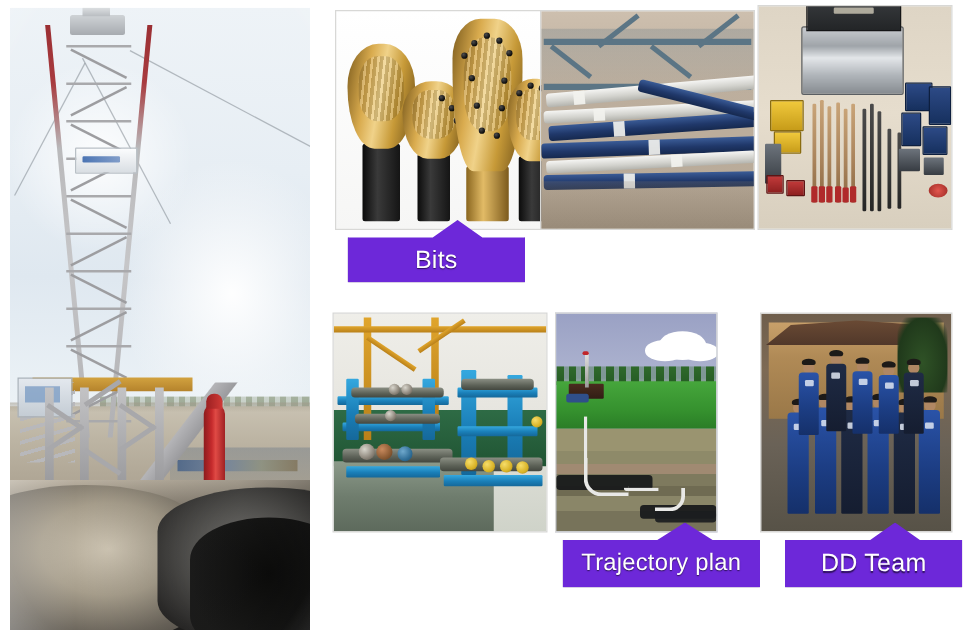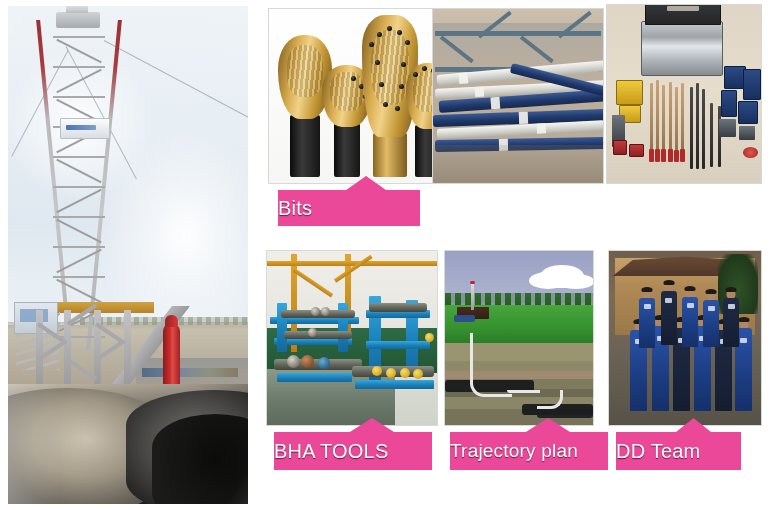--- a/index.html
+++ b/index.html
@@ -84,22 +84,22 @@
   .pipes-shade{position:absolute;left:0;right:0;bottom:0;height:120px;
      background:linear-gradient(90deg,rgba(255,255,255,.25),rgba(255,255,255,0) 22%,rgba(0,0,0,.12) 76%,rgba(0,0,0,.3));}
 
   
   .grid{position:absolute;left:258px;top:0;width:512px;height:510px;}
   .card{position:absolute;}
   .thumb{position:absolute;left:0;top:0;right:0;bottom:0;overflow:hidden;
      background:#e8e8e6;border:1px solid #d8d8d6;}
 
   
-  .banner{position:absolute;display:flex;align-items:center;justify-content:flex-start;
-     background:#ec4899;color:#fff;box-shadow:0 1px 2px rgba(0,0,0,.45);
+  .banner{position:absolute;display:flex;align-items:center;justify-content:center;
+     background:#6d28d9;color:#fff;box-shadow:0 1px 2px rgba(0,0,0,.45);
      clip-path:polygon(0 14px,48% 14px,62% 0,76% 14px,100% 14px,100% 100%,0 100%);
      overflow:hidden;}
   .banner span{font-size:20px;line-height:1;white-space:nowrap;padding-top:13px;
      text-shadow:0 1px 1px rgba(0,0,0,.6);letter-spacing:.2px;}
   .banner.sm span{font-size:19px;}
 
   
   .bits{background:linear-gradient(180deg,#ffffff,#f6f6f5);}
   .bit{position:absolute;bottom:6px;}
   .bit .shank{position:absolute;left:50%;transform:translateX(-50%);bottom:0;
@@ -421,26 +421,23 @@
         <div class="disc" style="left:24%;top:44%;width:9px;height:9px;"></div>
         <div class="disc" style="left:12%;top:60%;width:13px;height:13px;"></div>
         <div class="disc" style="left:20%;top:60%;width:13px;height:13px;background:radial-gradient(circle at 36% 34%,#c98a5e,#8a5a33 60%,#5a3a20);"></div>
         <div class="disc" style="left:30%;top:61%;width:12px;height:12px;background:radial-gradient(circle at 36% 34%,#6fa8cc,#2f6d96 62%,#1d4b6b);"></div>
         <div class="ydisc" style="left:62%;top:66%;width:10px;height:10px;"></div>
         <div class="ydisc" style="left:70%;top:67%;width:10px;height:10px;"></div>
         <div class="ydisc" style="left:78%;top:67%;width:10px;height:10px;"></div>
         <div class="ydisc" style="left:86%;top:68%;width:10px;height:10px;"></div>
         <div class="ydisc" style="left:93%;top:47%;width:9px;height:9px;"></div>
       </div>
-      <div class="banner" style="left:8px;top:168px;width:158px;height:52px;">
-        <span>BHA TOOLS</span>
-      </div>
-    </div>
-
-    <div class="card" style="left:186px;top:250px;width:150px;height:176px;">
+    </div>
+
+    <div class="card" style="left:186px;top:250px;width:130px;height:176px;">
       <div class="thumb traj">
         <div class="t-sky"></div>
         <div class="cloud"></div>
         <div class="t-trees"></div>
         <div class="t-grass"></div>
         <div class="t-strata"></div>
         <div class="shale" style="left:0;top:74%;width:60%;height:7%;"></div>
         <div class="shale" style="left:52%;top:88%;width:48%;height:6%;"></div>
         <div class="t-pad"></div>
         <div class="t-pond"></div>
@@ -503,19 +500,19 @@
           </div>
         <div class="person" style="left:62%;top:23%;width:16px;height:32%;">
           <div class="hd"></div>
             <div class="bd"></div>
           </div>
         <div class="person dk" style="left:75%;top:22%;width:16px;height:33%;">
           <div class="hd"></div>
             <div class="bd"></div>
           </div>
       </div>
-      <div class="banner" style="left:8px;top:168px;width:125px;height:52px;">
+      <div class="banner" style="left:20px;top:168px;width:142px;height:52px;">
         <span>DD Team</span>
       </div>
     </div>
 
   </div>
 </div>
 
 </body></html>

